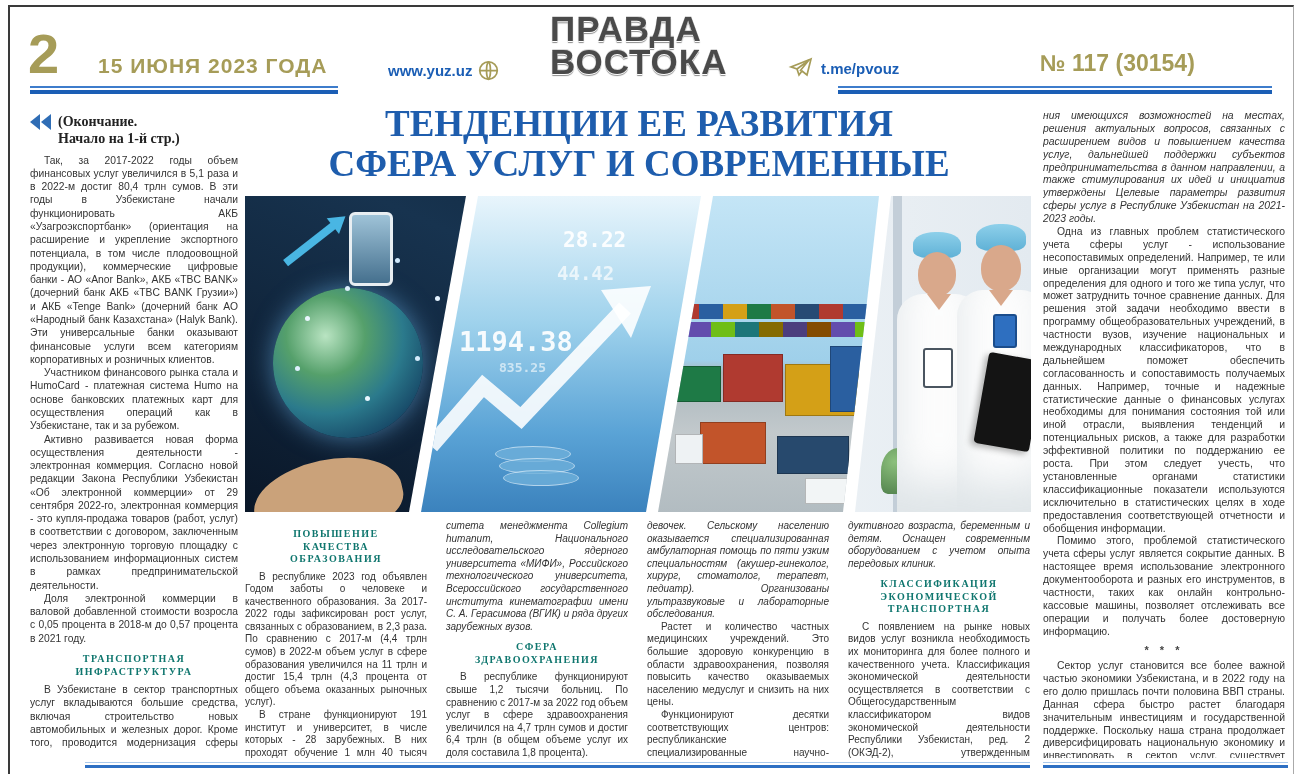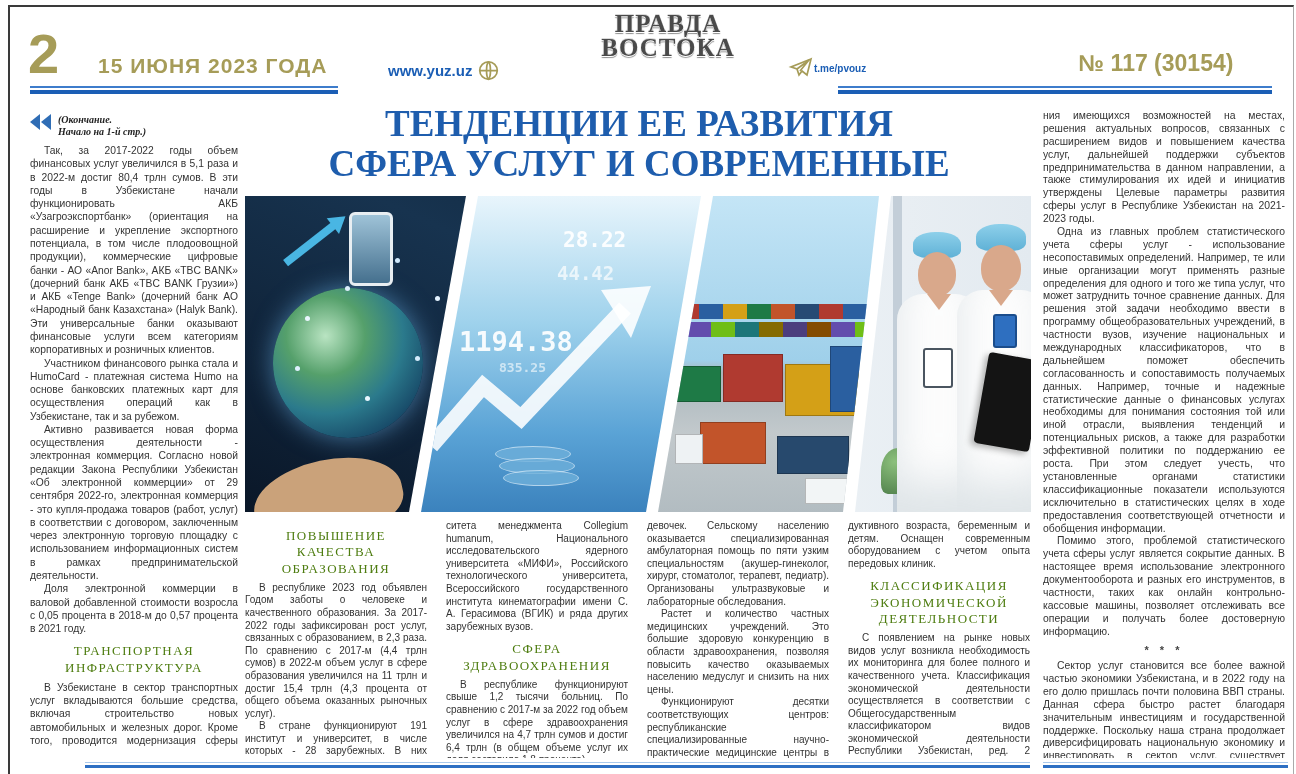--- a/index.html
+++ b/index.html
@@ -8,41 +8,41 @@
   .frame{position:absolute;left:8px;top:5px;width:1283px;height:769px;
          border-left:2px solid #3a3a3a;border-top:2px solid #3a3a3a;border-right:1px solid #aaa;pointer-events:none;}
 
   
   .pagenum{position:absolute;left:28px;top:26px;font-size:56px;font-weight:bold;color:#a69c58;line-height:1;}
   .issue-date{position:absolute;left:98px;top:54px;font-size:21px;font-weight:bold;color:#a69c58;letter-spacing:1px;}
   .rule{position:absolute;height:2px;border-top:2px solid #3d7ccb;border-bottom:4px solid #1b5eb5;}
   .rule-left{left:30px;top:86px;width:308px;}
   .rule-right{left:838px;top:86px;width:434px;}
   .site-link{position:absolute;left:388px;top:60px;font-size:15px;font-weight:bold;color:#1b5eb5;display:flex;align-items:center;gap:6px;text-decoration:none;}
-  .tg-link{position:absolute;left:788px;top:56px;font-size:10px;font-weight:bold;color:#1b5eb5;display:flex;align-items:center;text-decoration:none;}
-  .masthead{position:absolute;left:550px;top:12px;width:236px;text-align:center;
-            font-family:Liberation Serif, serif;font-weight:900;font-size:25px;line-height:.95;letter-spacing:1px;
+  .tg-link{position:absolute;left:788px;top:56px;font-size:15px;font-weight:bold;color:#1b5eb5;display:flex;align-items:center;gap:7px;text-decoration:none;}
+  .masthead{position:absolute;left:550px;top:12px;width:236px;text-align:left;
+            font-family:Liberation Sans, sans-serif;font-weight:900;font-size:35px;line-height:.95;letter-spacing:1px;
             color:#4a4a4a;text-shadow:0 1px 0 #ffffff,0 2px 1px rgba(0,0,0,.45),0 -1px 0 #d9d9d9;}
-  .issue-no{position:absolute;left:1040px;top:50px;width:232px;text-align:center;font-size:23px;font-weight:bold;color:#a69c58;}
+  .issue-no{position:absolute;left:1040px;top:50px;width:232px;text-align:left;font-size:23px;font-weight:bold;color:#a69c58;}
 
   
   .headline{position:absolute;left:243px;top:104px;width:792px;text-align:center;
             font-family:"Liberation Serif",serif;font-weight:bold;font-size:37px;line-height:1.08;color:#1e5dad;}
 
   
   .col{position:absolute;overflow:hidden;text-align:justify;}
   .col-left{left:30px;top:112px;width:208px;height:636px;font-size:10.3px;line-height:1.29;}
   .col-right{left:1043px;top:110px;width:242px;height:648px;font-size:10.4px;line-height:1.24;}
   .para{margin:0;text-indent:14px;}
-  .para.ni{text-indent:0;}
-  .col-h{font-family:"Liberation Serif",serif;font-weight:normal;font-size:13px;line-height:1.25;color:#4d7c0f;
+  .para.ni{text-indent:0;font-style:italic;}
+  .col-h{font-family:"Liberation Serif",serif;font-weight:bold;font-size:10px;line-height:1.25;color:#0f766e;
          letter-spacing:1.5px;text-align:center;margin:8px 0 5px;white-space:pre-line;}
   .stars{text-align:center;font-weight:bold;letter-spacing:4px;margin:5px 0 3px;font-size:11px;color:#444;}
   .cont-note{display:flex;gap:6px;align-items:flex-start;margin:2px 0 6px;}
-  .cont-text{font-family:"Liberation Serif",serif;font-style:italic;font-weight:bold;font-size:10px;line-height:1.2;color:#222;}
+  .cont-text{font-family:"Liberation Serif",serif;font-weight:bold;font-size:14px;line-height:1.2;color:#222;}
 
   .cols-under{position:absolute;left:245px;top:520px;width:786px;height:238px;display:flex;gap:19px;}
   .ucol{width:182px;overflow:hidden;font-size:10px;line-height:1.26;text-align:justify;}
 
   
   .photo{position:absolute;left:245px;top:196px;width:786px;height:316px;background:#fff;}
   .panel{position:absolute;inset:0;}
   .p1{clip-path:polygon(0px 0px,221px 0px,164px 316px,0px 316px);
       background:linear-gradient(205deg,#0d2033 0%,#17334f 45%,#0a1728 100%);}
   .p2{clip-path:polygon(233px 0px,456px 0px,401px 316px,176px 316px);
@@ -212,21 +212,21 @@
       </div>
     <div class="ucol">
         <p class="para ni">девочек. Сельскому населению оказывается специализированная амбулаторная помощь по пяти узким специальностям (акушер-гинеколог, хирург, стоматолог, терапевт, педиатр). Организованы ультразвуковые и лабораторные обследования.</p>
         <p class="para">Растет и количество частных медицинских учреждений. Это большие здоровую конкуренцию в области здравоохранения, позволяя повысить качество оказываемых населению медуслуг и снизить на них цены.</p>
         <p class="para">Функционируют десятки соответствующих центров: республиканские специализированные научно-практические медицинские центры в области онкологии, нейрохирургии, травматологии и ортопедии, аллергологии, нефрологии и трансплантации почки, неврологии, наркологии, детской хирургии. Например, Второй перинатальный центр введен в действие для повышения качества и объема медицинской помощи женщинам репро-</p>
       </div>
     <div class="ucol">
         <p class="para ni">дуктивного возраста, беременным и детям. Оснащен современным оборудованием с учетом опыта передовых клиник.</p>
         <div class="col-h">КЛАССИФИКАЦИЯ
 ЭКОНОМИЧЕСКОЙ
-ДЕЯТЕЛЬНОСТИ</div>
+ТРАНСПОРТНАЯ</div>
         <p class="para">С появлением на рынке новых видов услуг возникла необходимость их мониторинга для более полного и качественного учета. Классификация экономической деятельности осуществляется в соответствии с Общегосударственным классификатором видов экономической деятельности Республики Узбекистан, ред. 2 (ОКЭД-2), утвержденным постановлением Агентства «Узстандарт» от 28 января 2011 года, который разработан в соответствии с международным стандартом NACE Rev.2.</p>
       </div>
   </div>
 
   <div class="col col-right">
       <p class="para ni">ния имеющихся возможностей на местах, решения актуальных вопросов, связанных с расширением видов и повышением качества услуг, дальнейшей поддержки субъектов предпринимательства в данном направлении, а также стимулирования их идей и инициатив утверждены Целевые параметры развития сферы услуг в Республике Узбекистан на 2021-2023 годы.</p>
       <p class="para">Одна из главных проблем статистического учета сферы услуг - использование несопоставимых определений. Например, те или иные организации могут применять разные определения для одного и того же типа услуг, что может затруднить точное сравнение данных. Для решения этой задачи необходимо ввести в программу общеобразовательных учреждений, в частности вузов, изучение национальных и международных классификаторов, что в дальнейшем поможет обеспечить согласованность и сопоставимость получаемых данных. Например, точные и надежные статистические данные о финансовых услугах необходимы для понимания состояния той или иной отрасли, выявления тенденций и потенциальных рисков, а также для разработки эффективной политики по поддержанию ее роста. При этом следует учесть, что установленные органами статистики классификационные показатели используются исключительно в статистических целях в ходе предоставления соответствующей отчетности и обобщения информации.</p>
       <p class="para">Помимо этого, проблемой статистического учета сферы услуг является сокрытие данных. В настоящее время использование электронного документооборота и разных его инструментов, в частности, таких как онлайн контрольно-кассовые машины, позволяет отслеживать все операции и получать более достоверную информацию.</p>
       <div class="stars">* * *</div>
       <p class="para">Сектор услуг становится все более важной частью экономики Узбекистана, и в 2022 году на его долю пришлась почти половина ВВП страны. Данная сфера быстро растет благодаря значительным инвестициям и государственной поддержке. Поскольку наша страна продолжает диверсифицировать национальную экономику и инвестировать в сектор услуг, существует множество возможностей для дальнейшего его роста и расширения.</p>

